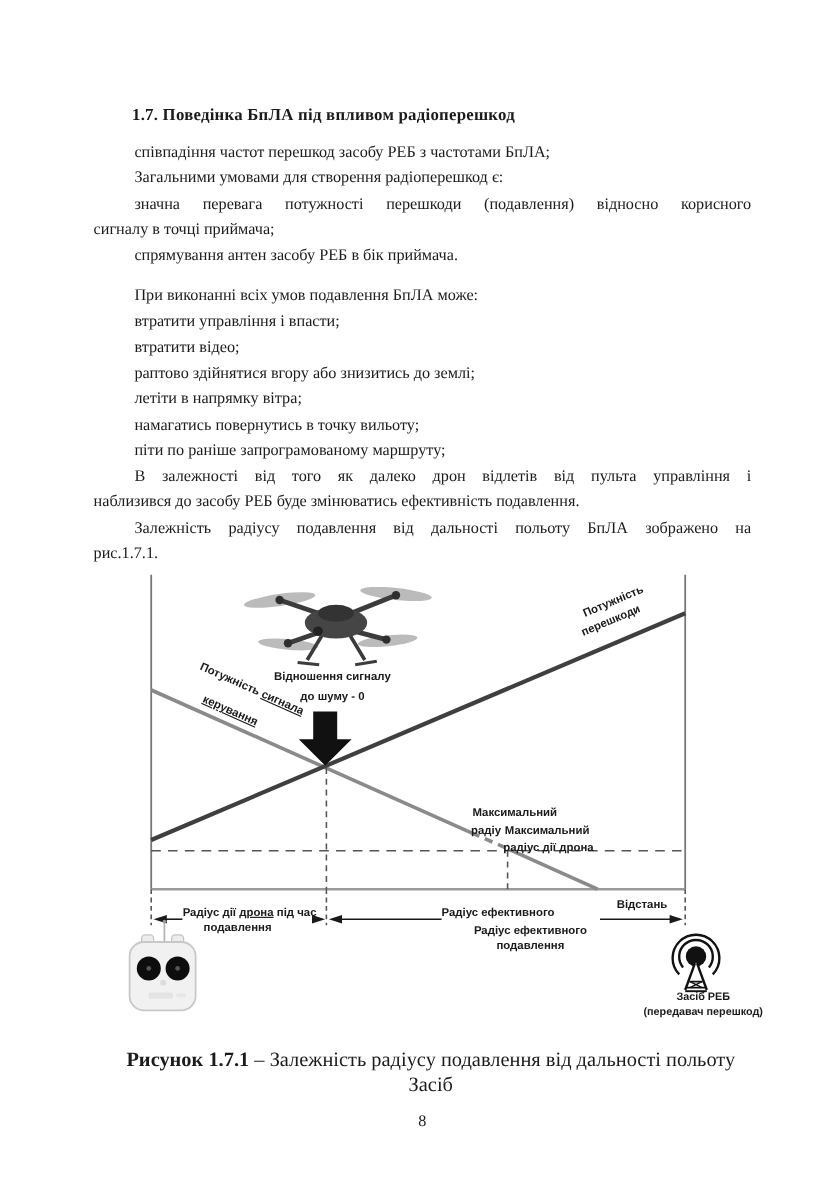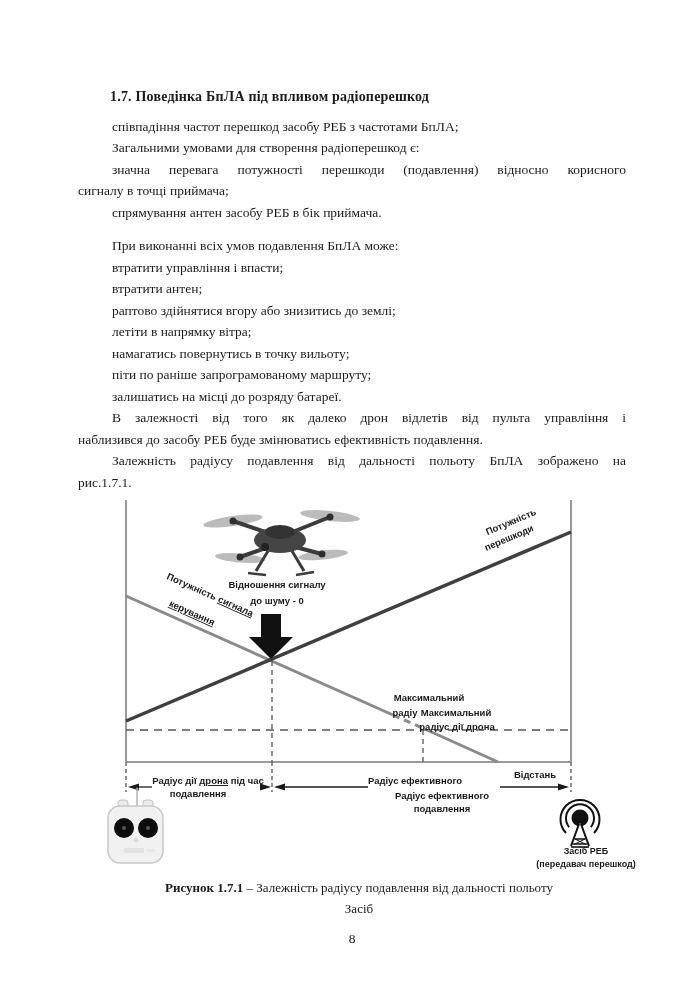--- a/index.html
+++ b/index.html
@@ -25,22 +25,22 @@
   .bline {
     font-size:13.5px;
     line-height:21.5px;
     white-space:nowrap;
   }
   .ind  { text-indent:34px; }
   .jfull{ white-space:normal; text-align:justify; text-align-last:justify; }
   .pgap { margin-top:12px; }
   .fig  { display:block; margin-left:-78px; margin-top:2px; }
   .caption {
-    font-size:13px; line-height:21px;
-    text-align:center; margin-top:4px; margin-left:14px;
+    font-size:17px; line-height:21px;
+    text-align:center; margin-top:20px; margin-left:14px;
   }
   .caption .bold { font-weight:bold; }
   .pageno {
     font-size:13.5px; text-align:center; margin-top:12px;
   }
   
   text {
     font-family:"Liberation Sans","DejaVu Sans",sans-serif;
     font-weight:bold; fill:#1a1a1a;
   }
@@ -55,26 +55,25 @@
 
   <div class="heading">1.7. Поведінка БпЛА під впливом радіоперешкод</div>
 
   <div class="bline ind">співпадіння частот перешкод засобу РЕБ з частотами БпЛА;</div>
   <div class="bline ind">Загальними умовами для створення радіоперешкод є:</div>
   <div class="bline ind jfull">значна перевага потужності перешкоди (подавлення) відносно корисного</div>
   <div class="bline">сигналу в точці приймача;</div>
   <div class="bline ind">спрямування антен засобу РЕБ в бік приймача.</div>
   <div class="bline ind pgap">При виконанні всіх умов подавлення БпЛА може:</div>
   <div class="bline ind">втратити управління і впасти;</div>
-  <div class="bline ind">втратити антен;</div>
+  <div class="bline ind">втратити відео;</div>
   <div class="bline ind">раптово здійнятися вгору або знизитись до землі;</div>
   <div class="bline ind">летіти в напрямку вітра;</div>
   <div class="bline ind">намагатись повернутись в точку вильоту;</div>
   <div class="bline ind">піти по раніше запрограмованому маршруту;</div>
-  <div class="bline ind">залишатись на місці до розряду батареї.</div>
   <div class="bline ind jfull">В залежності від того як далеко дрон відлетів від пульта управління і</div>
   <div class="bline">наблизився до засобу РЕБ буде змінюватись ефективність подавлення.</div>
   <div class="bline ind jfull">Залежність радіусу подавлення від дальності польоту БпЛА зображено на</div>
   <div class="bline">рис.1.7.1.</div>
 
   <svg class="fig" width="700" height="378" viewBox="0 0 700 378">
 
     <line x1="126" y1="5" x2="126" y2="267" stroke="#777" stroke-width="1.5"></line>
     <line x1="571" y1="5" x2="571" y2="267" stroke="#777" stroke-width="1.5"></line>
     <line x1="126" y1="267" x2="571" y2="267" stroke="#999" stroke-width="2"></line>

